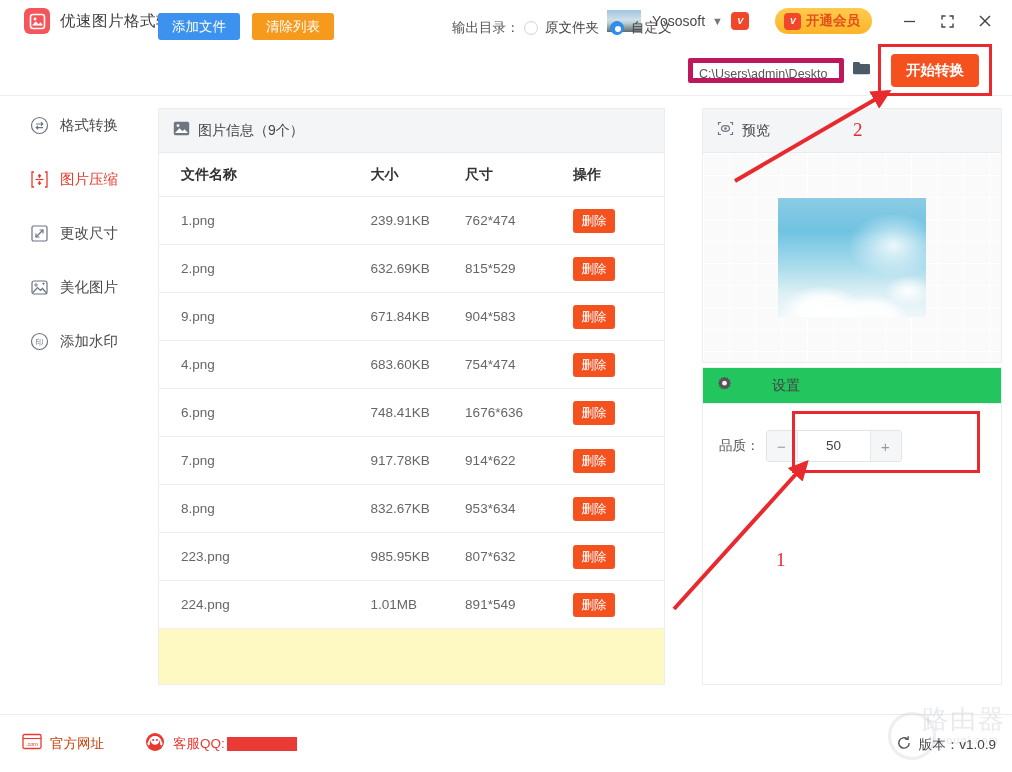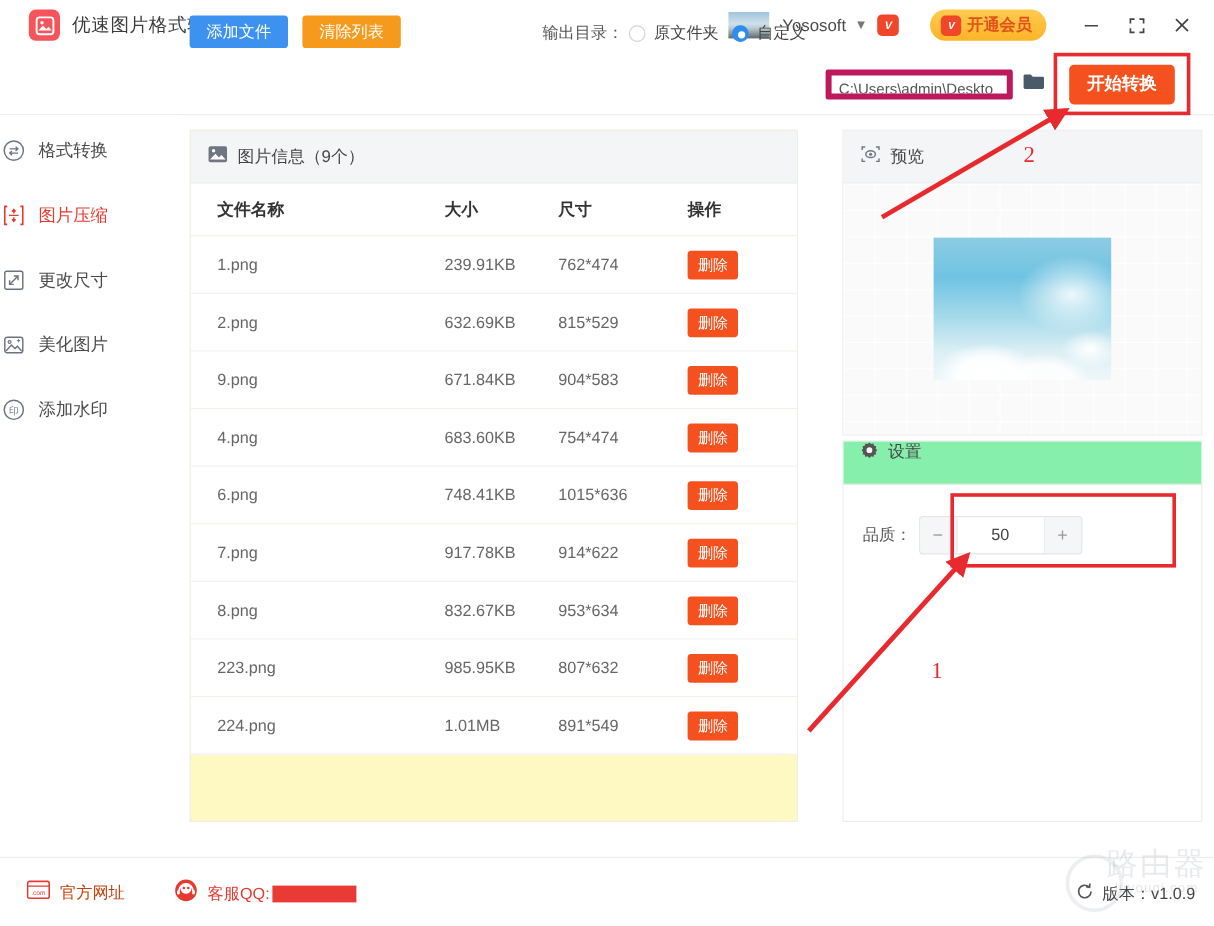--- a/index.html
+++ b/index.html
@@ -141,21 +141,21 @@
   }
 
   
   .sidebar {
     position: absolute; left: 0; top: 96px;
     width: 150px; height: 618px;
     background: #ffffff;
   }
   .side-item {
     display: flex; align-items: center;
-    height: 42px; 
+    height: 42px; padding-left: 28px;
     cursor: pointer;
     margin-top: 12px;
   }
   .side-item:first-child { margin-top: 8px; }
   .side-icon {
     width: 22px; height: 22px;
     display: flex; align-items: center; justify-content: center;
     color: #6b7280;
   }
   .side-label {
@@ -229,23 +229,24 @@
       radial-gradient(ellipse 52px 30px at 62% 100%, #fdfdfd 0%, rgba(255,255,255,0.85) 45%, rgba(255,255,255,0) 75%),
       radial-gradient(ellipse 34px 22px at 88% 78%, #ffffff 0%, rgba(255,255,255,0) 70%),
       linear-gradient(to bottom, #8ccbe4 0%, #6fc3e2 28%, #aadcec 58%, #dceff5 80%, #eef7fa 100%);
   }
   .settings-panel {
     position: absolute; left: 702px; top: 367px;
     width: 300px; height: 318px;
     background: #fff; border: 1px solid #ededed;
   }
   .st-head {
-    height: 36px; background: #86efac;
-    display: flex; padding-left: 14px;
+    height: 36px; background: #22c55e;
+    display: flex; align-items: center; padding-left: 14px;
     border-bottom: 1px solid #ebebeb;
+    gap: 32px;
   }
   .st-head .st-label { margin-left: 8px; font-size: 14px; color: #444; }
   .quality-row {
     position: absolute; left: 16px; top: 62px;
     display: flex; align-items: center;
   }
   .q-label { font-size: 13.5px; color: #555; }
   .stepper {
     margin-left: 6px;
     display: flex; align-items: center;
@@ -505,21 +506,21 @@
     </div>
     <div class="tbl-row">
       <div class="c-name">4.png</div>
       <div class="c-size">683.60KB</div>
       <div class="c-dim">754*474</div>
       <div class="c-op"><span class="btn-del">删除</span></div>
     </div>
     <div class="tbl-row">
       <div class="c-name">6.png</div>
       <div class="c-size">748.41KB</div>
-      <div class="c-dim">1015*636</div>
+      <div class="c-dim">1676*636</div>
       <div class="c-op"><span class="btn-del">删除</span></div>
     </div>
     <div class="tbl-row">
       <div class="c-name">7.png</div>
       <div class="c-size">917.78KB</div>
       <div class="c-dim">914*622</div>
       <div class="c-op"><span class="btn-del">删除</span></div>
     </div>
     <div class="tbl-row">
       <div class="c-name">8.png</div>

